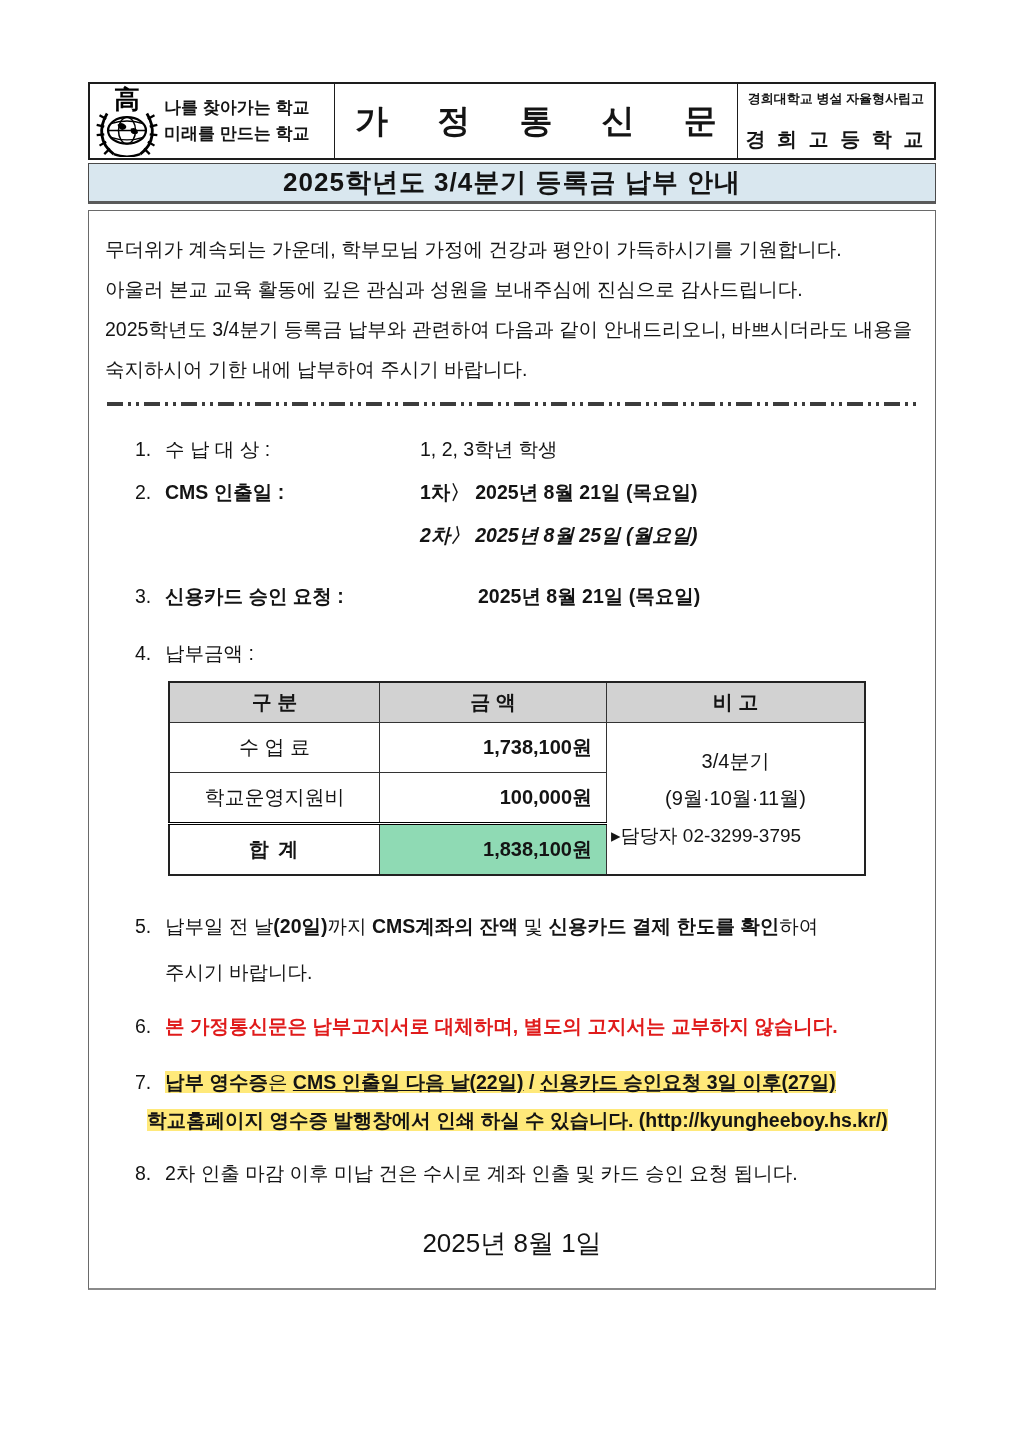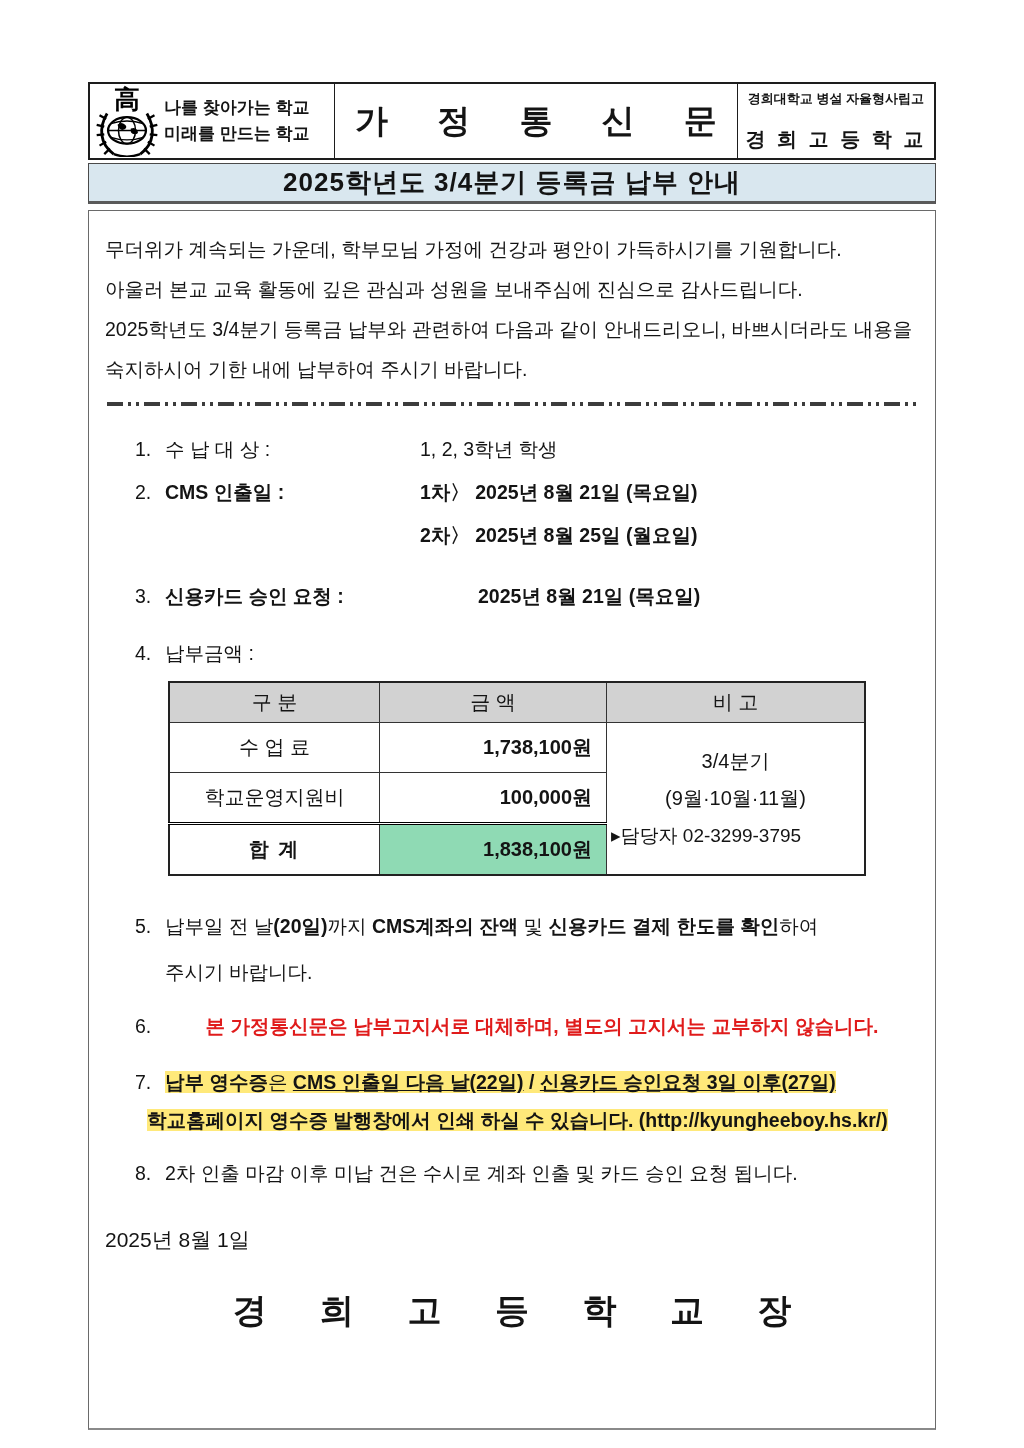--- a/index.html
+++ b/index.html
@@ -24,67 +24,67 @@
   .school-name { font-size:20px; font-weight:bold; letter-spacing:3px; white-space:nowrap; }
 
   
   .banner { margin-top:3px; height:41px; background:var(--banner_bg,#d9e7ef);
             border:1px solid #4a4a4a; border-bottom:3px solid #5a5a5a; box-sizing:border-box;
             display:flex; align-items:center; justify-content:center;
             font-size:26px; font-weight:bold; letter-spacing:1px; }
 
   
   .body-box { margin-top:6px; border:1px solid #6a6a6a; border-bottom:2px solid #8a8a8a;
-              box-sizing:border-box; height:1220px; padding:14px 16px 16px 16px; overflow:hidden; }
+              box-sizing:border-box; height:1080px; padding:14px 16px 16px 16px; overflow:hidden; }
 
   .intro { font-size:19.5px; line-height:40px; word-break:break-all; margin-top:4px; }
 
   .separator { height:4px; margin:13px 2px 0 2px;
     background:repeating-linear-gradient(90deg,
       #3c3c3c 0 16px, transparent 16px 21px,
       #3c3c3c 21px 24px, transparent 24px 29px,
       #3c3c3c 29px 32px, transparent 32px 37px); }
 
   .list { margin-top:30px; margin-left:30px; font-size:19.5px; }
   .row { display:flex; align-items:baseline; }
   .num { width:30px; flex:0 0 auto; }
   .lbl-1 { width:255px; flex:0 0 auto; }
   .lbl-3 { width:313px; flex:0 0 auto; }
   .bold { font-weight:bold; }
   .mb16 { margin-bottom:16px; }
-  .i2-line2 { margin-left:285px; margin-top:16px; }
+  .i2-line2 { margin-left:285px; margin-top:16px;font-style:italic; }
   .gap-lg { margin-top:34px; }
   .gap-md { margin-top:30px; }
 
   
   .pay-table { border-collapse:collapse; margin:14px 0 0 33px; border:2px solid #222; }
   .pay-table th { background:var(--table_header_bg,#d2d2d2); border:1px solid #333;
-                  width:207px; height:37px; font-size:20px; font-weight:normal; }
+                  width:207px; height:37px; font-size:20px; font-weight:bold; }
   .pay-table th.c2 { width:224px; } .pay-table th.c3 { width:255px;margin-left:29px; }
   .pay-table td { border:1px solid #333; height:47px; font-size:20px; }
   .cat { text-align:center; }
   .amt { text-align:right; padding-right:14px; font-weight:bold; }
   .total-row .cat { font-weight:bold; letter-spacing:2px; }
   .total-row td { border-top:3px double #000; }
   .green-cell { background:var(--total_bg,#8fdab4); }
   .note-cell { text-align:center; font-size:18.5px; line-height:37px; vertical-align:middle; }
   .note-3 { text-align:left; padding-left:3px; font-size:19px; }
 
   
   .low { margin-top:36px; }
   .content { flex:1; line-height:29px; }
   .cont-line2 { margin-top:17px; }
-  .red { color:var(--alert_red,#e01b1b); font-weight:bold;text-align:center; }
+  .red { color:var(--alert_red,#e01b1b); font-weight:bold; }
   .hl { background:var(--highlight_yellow,#ffe97a); }
   .hlb { background:var(--highlight_yellow,#ffe97a); font-weight:bold; }
   .hlu { background:var(--highlight_yellow,#ffe97a); font-weight:bold; text-decoration:underline; }
   .i7-line2 { margin-top:9px; margin-left:-18px; }
 
   
-  .date-line { text-align:left; margin-top:38px; font-size:21px; }
+  .date-line { text-align:center; margin-top:38px; font-size:26px; }
   .signature { text-align:center; margin-top:34px; font-size:34px; font-weight:bold;
                letter-spacing:22px; text-indent:22px; white-space:nowrap; }
 </style>
 </head>
 <body>
 
 <div class="page">
   <div class="doc">
 
     <div class="header-table">

